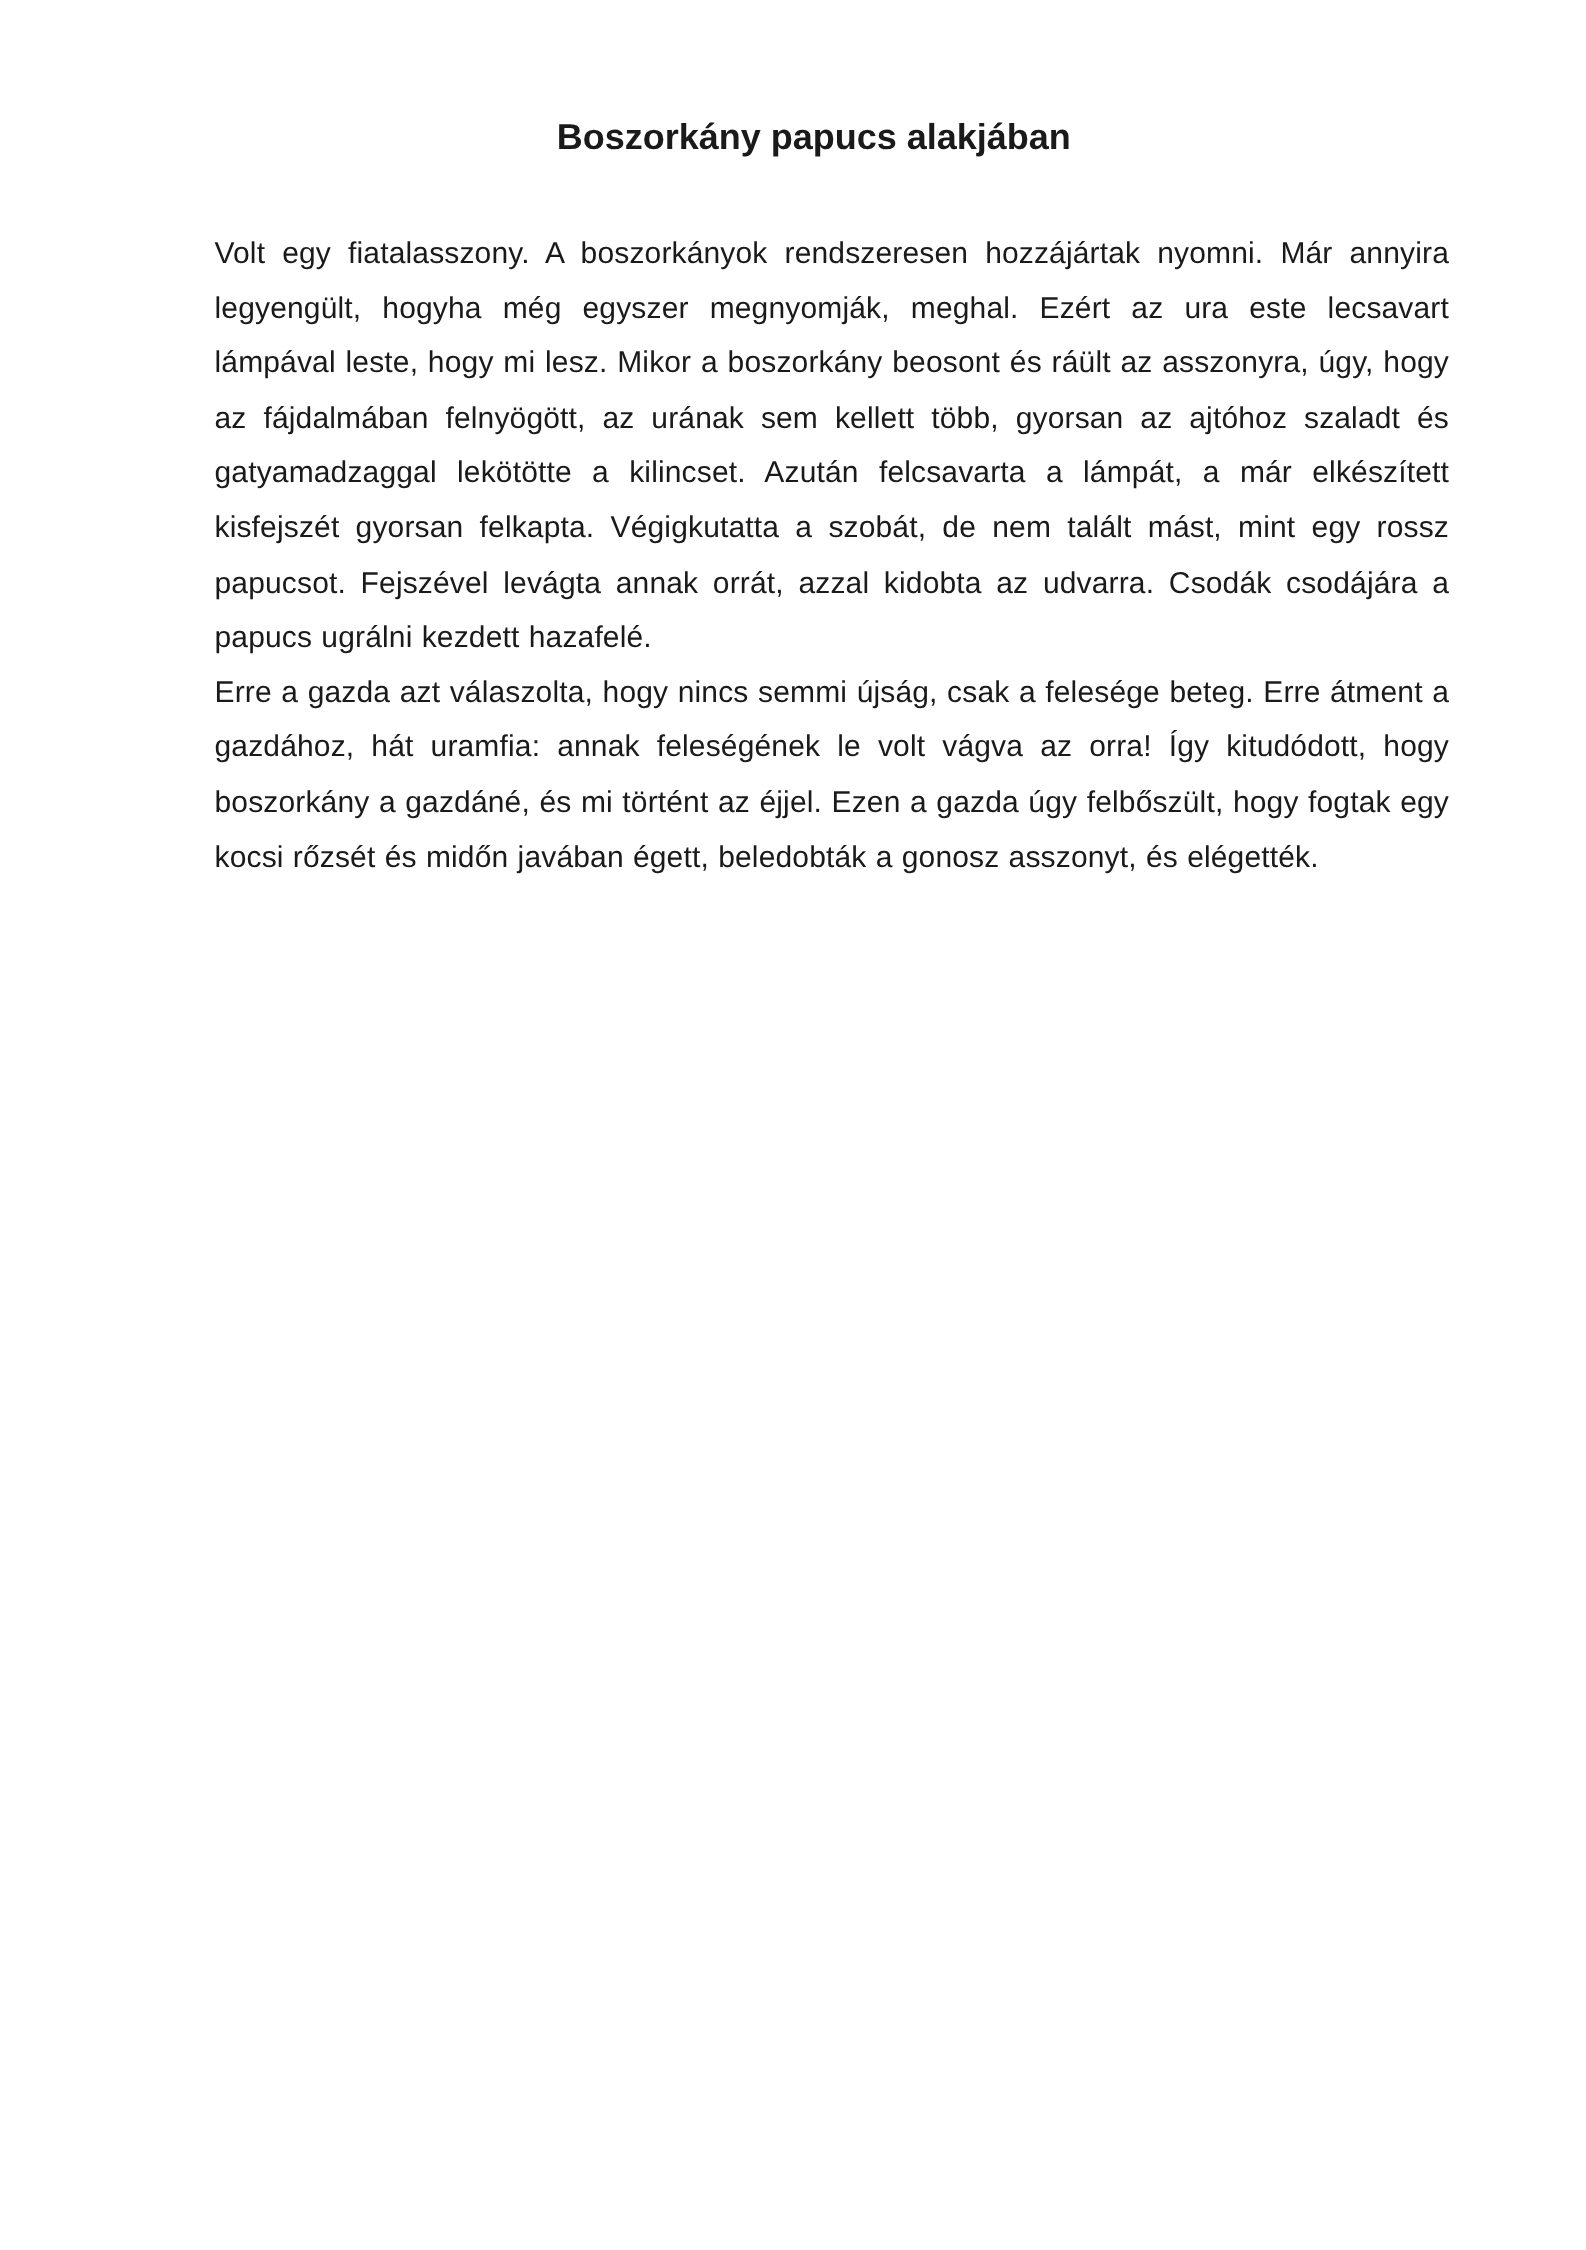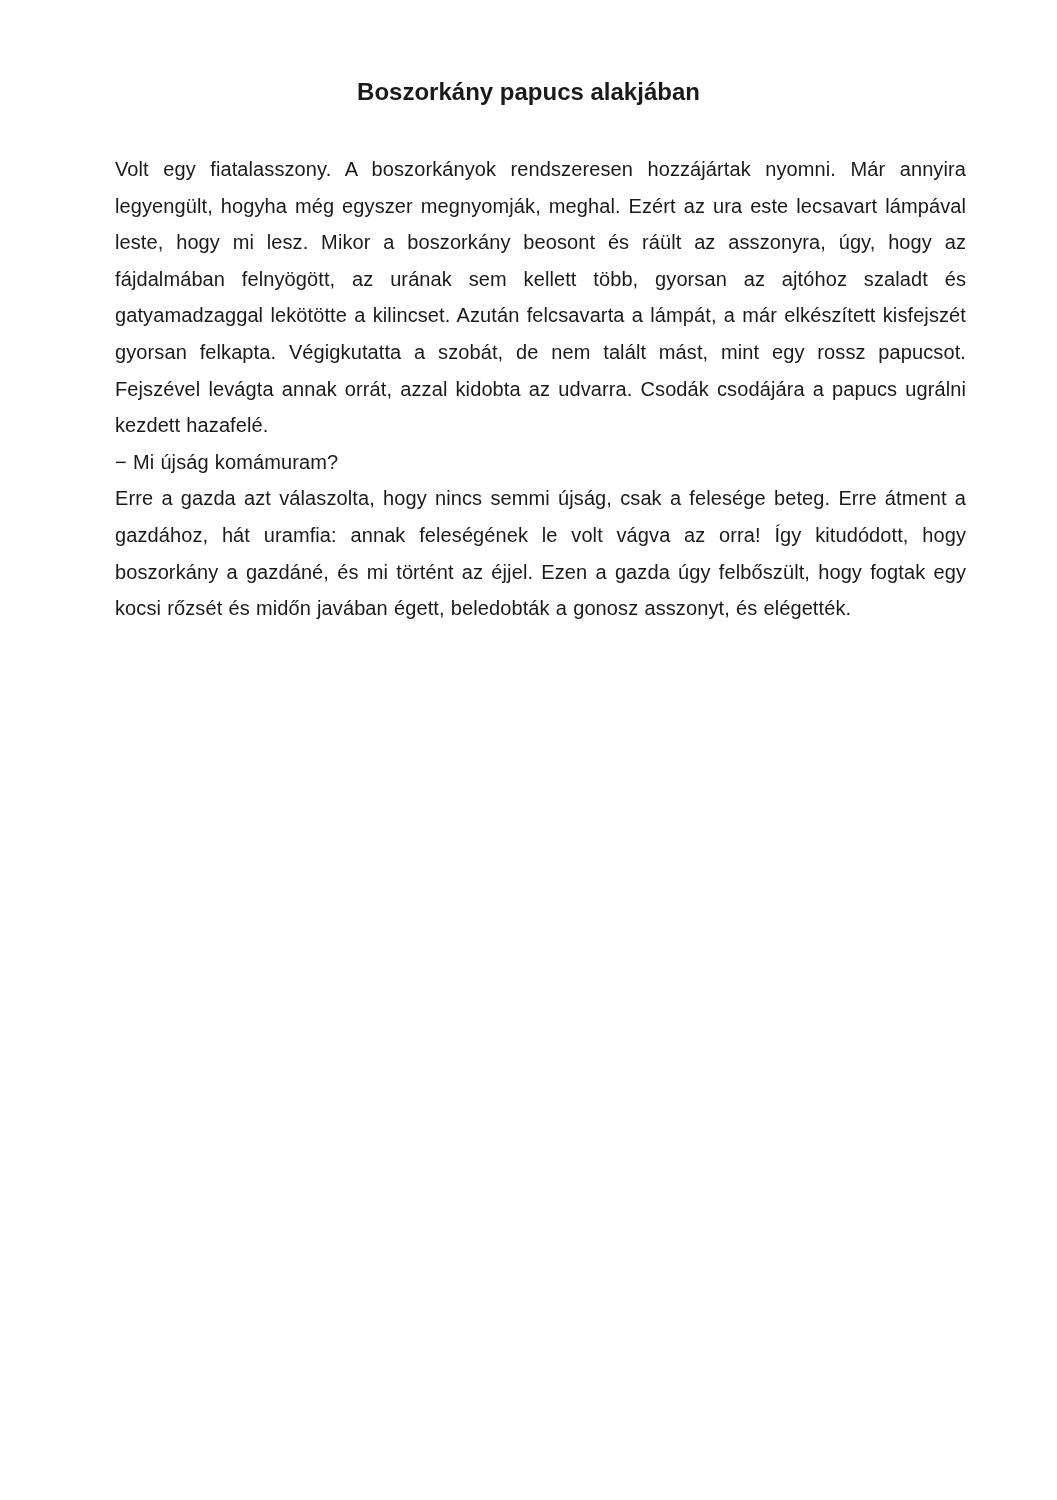--- a/index.html
+++ b/index.html
@@ -9,20 +9,21 @@
   }
   .page {
     position: relative;
     width: 1057px;
     height: 1500px;
     background: #ffffff;
     color: #1a1a1a;
     font-family: "Liberation Sans", "DejaVu Sans", sans-serif;
     overflow: hidden;
     box-sizing: border-box;
+    padding-left: 28px;
   }
   .doc-title {
     margin: 0;
     padding-top: 74px;
     text-align: center;
     font-size: 24px;
     font-weight: 700;
     line-height: 36px;
     color: #1a1a1a;
   }
@@ -43,16 +44,15 @@
   }
 </style>
 </head>
 <body>
 
 <div class="page">
   <h1 class="doc-title">Boszorkány papucs alakjában</h1>
 
   <div class="content">
     <p>Volt egy fiatalasszony. A boszorkányok rendszeresen hozzájártak nyomni. Már annyira legyengült, hogyha még egyszer megnyomják, meghal. Ezért az ura este lecsavart lámpával leste, hogy mi lesz. Mikor a boszorkány beosont és ráült az asszonyra, úgy, hogy az fájdalmában felnyögött, az urának sem kellett több, gyorsan az ajtóhoz szaladt és gatyamadzaggal lekötötte a kilincset. Azután felcsavarta a lámpát, a már elkészített kisfejszét gyorsan felkapta. Végigkutatta a szobát, de nem talált mást, mint egy rossz papucsot. Fejszével levágta annak orrát, azzal kidobta az udvarra. Csodák csodájára a papucs ugrálni kezdett hazafelé.</p>
-    <p>− Mi újság komámuram?</p>
     <p>Erre a gazda azt válaszolta, hogy nincs semmi újság, csak a felesége beteg. Erre átment a gazdához, hát uramfia: annak feleségének le volt vágva az orra! Így kitudódott, hogy boszorkány a gazdáné, és mi történt az éjjel. Ezen a gazda úgy felbőszült, hogy fogtak egy kocsi rőzsét és midőn javában égett, beledobták a gonosz asszonyt, és elégették.</p>
   </div>
 </div>
 
 </body></html>

